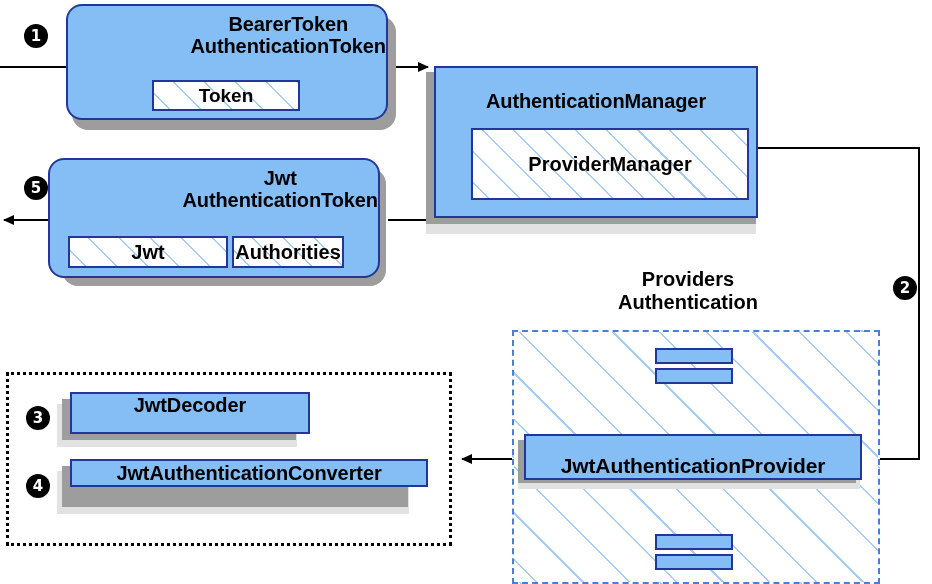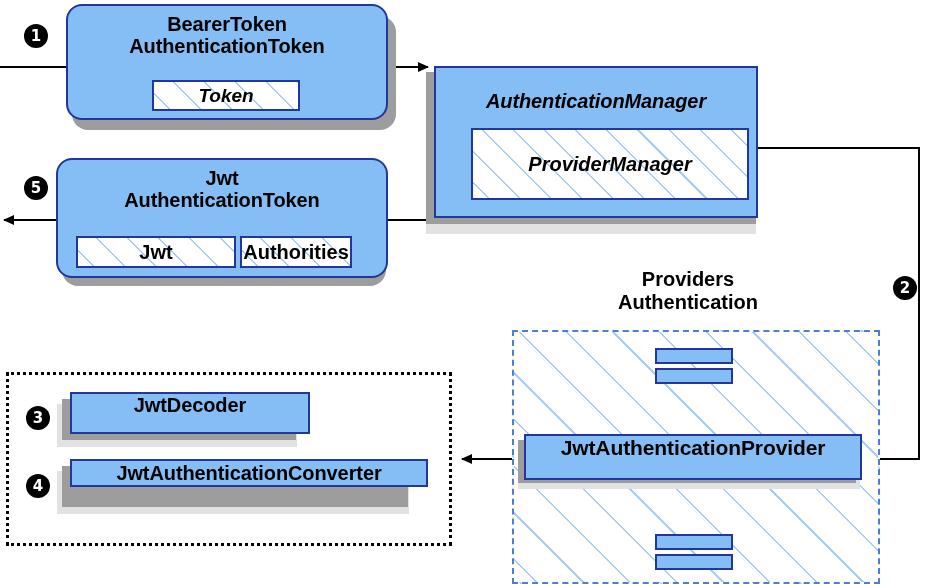--- a/index.html
+++ b/index.html
@@ -30,21 +30,21 @@
 
   .blue-box {
     position: absolute;
     background: #85bdf5;
     border: 2px solid #23379b;
     box-sizing: border-box;
     display: flex;
     flex-direction: column;
     align-items: center;
   }
-  .blue-box.rounded { border-radius: 16px; }
+  .blue-box.rounded { border-radius: 16px; align-items: flex-end; }
 
   .box-title {
     font-weight: bold;
     color: #000000;
     text-align: center;
     line-height: 1.12;
     letter-spacing: -0.1px;
   }
 
   
@@ -164,32 +164,32 @@
   <div class="badge" style="left:26px; top:406px;">3</div>
   <div class="badge" style="left:26px; top:474px;">4</div>
   <div class="badge" style="left:24px; top:176px;">5</div>
 
   <div class="shadow-dark" style="left:72px; top:16px; width:324px; height:114px; border-radius:16px;"></div>
   <div class="blue-box rounded" style="left:66px; top:4px; width:322px; height:116px;">
     <div class="box-title" style="font-size:20px; margin-top:7px;">
       <div>BearerToken</div>
       <div>AuthenticationToken</div>
     </div>
-    <div class="hatch-chip" style="left:84px; top:74px; width:148px; height:31px; font-size:19px;font-style:italic;">Token</div>
+    <div class="hatch-chip" style="left:84px; top:74px; width:148px; height:31px; font-size:19px;">Token</div>
   </div>
 
   <div class="shadow-light" style="left:426px; top:78px; width:330px; height:156px;"></div>
   <div class="shadow-dark" style="left:426px; top:72px; width:330px; height:152px;"></div>
-  <div class="blue-box" style="left:434px; top:66px; width:324px; height:152px;font-style:italic;">
+  <div class="blue-box" style="left:434px; top:66px; width:324px; height:152px;">
     <div class="box-title" style="font-size:20px; margin-top:22px;">AuthenticationManager</div>
     <div class="hatch-chip" style="left:35px; top:60px; width:278px; height:72px; font-size:20px;">ProviderManager</div>
   </div>
 
   <div class="shadow-dark" style="left:62px; top:168px; width:324px; height:118px; border-radius:16px;"></div>
-  <div class="blue-box rounded" style="left:56px; top:158px; width:332px; height:120px;">
+  <div class="blue-box rounded" style="left:48px; top:158px; width:332px; height:120px;">
     <div class="box-title" style="font-size:20px; margin-top:7px;">
       <div>Jwt</div>
       <div>AuthenticationToken</div>
     </div>
     <div class="hatch-chip" style="left:18px; top:76px; width:160px; height:32px; font-size:20px;">Jwt</div>
     <div class="hatch-chip" style="left:182px; top:76px; width:112px; height:32px; font-size:20px;">Authorities</div>
   </div>
 
   <div class="section-label" style="left:560px; top:268px; width:256px; font-size:20px;">
     <div>Providers</div>
@@ -200,21 +200,21 @@
 
     <div class="mini-bar" style="left:141px; top:16px; width:78px; height:16px;"></div>
     <div class="mini-bar" style="left:141px; top:36px; width:78px; height:16px;"></div>
 
     <div class="mini-bar" style="left:141px; top:202px; width:78px; height:16px;"></div>
     <div class="mini-bar" style="left:141px; top:222px; width:78px; height:16px;"></div>
   </div>
 
   <div class="shadow-light" style="left:518px; top:445px; width:342px; height:44px;"></div>
   <div class="shadow-dark" style="left:518px; top:440px; width:338px; height:43px;"></div>
-  <div class="blue-box" style="left:524px; top:434px; width:338px; height:46px; justify-content:flex-start;">
+  <div class="blue-box" style="left:524px; top:434px; width:338px; height:46px; justify-content:flex-end;">
     <div class="box-title" style="font-size:21px;">JwtAuthenticationProvider</div>
   </div>
 
   <div class="dotted-container" style="left:6px; top:372px; width:446px; height:174px;"></div>
 
   <div class="shadow-light" style="left:57px; top:404px; width:240px; height:43px;"></div>
   <div class="shadow-dark" style="left:62px; top:399px; width:234px; height:41px;"></div>
   <div class="blue-box" style="left:70px; top:392px; width:240px; height:42px; justify-content:flex-start;">
     <div class="box-title" style="font-size:20px;">JwtDecoder</div>
   </div>

